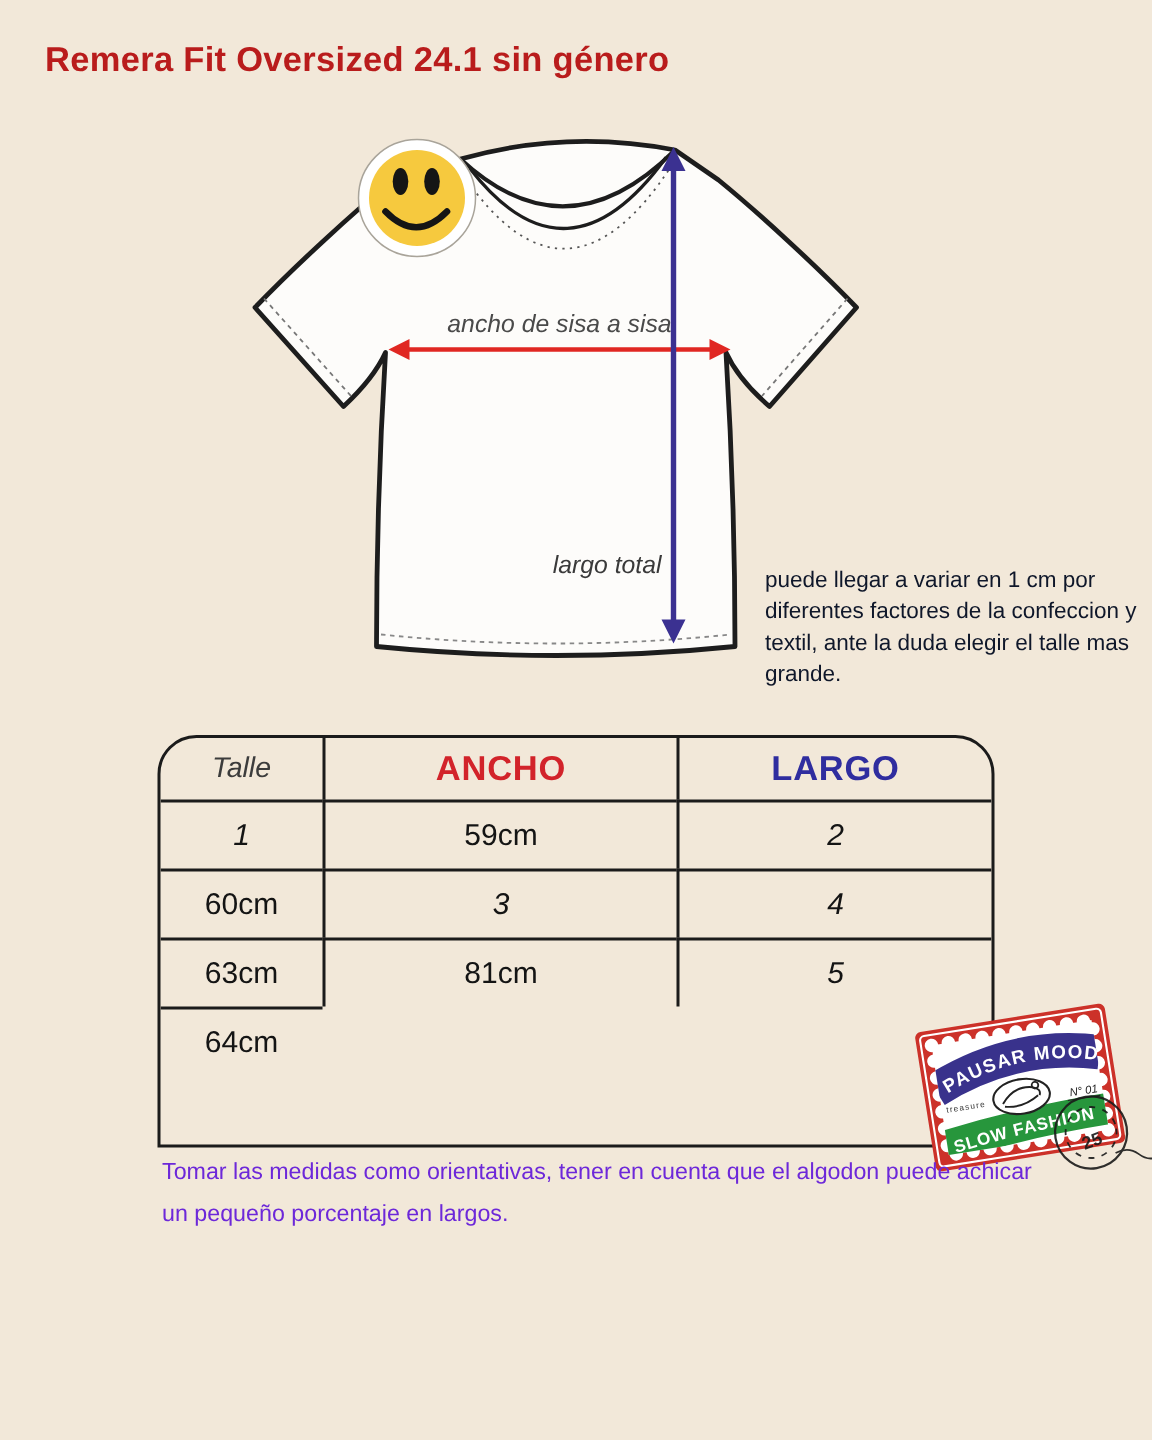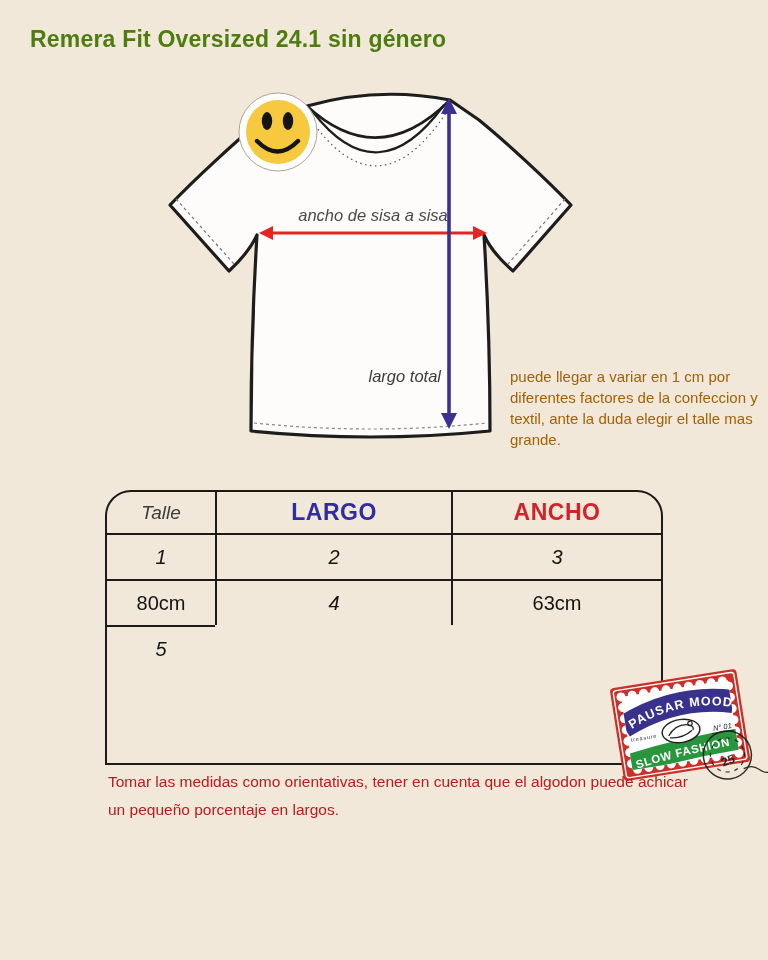--- a/index.html
+++ b/index.html
@@ -7,28 +7,28 @@
   body {
     font-family:"Liberation Sans", sans-serif;
     background:#f2e8d9;
     position:relative;
     overflow:hidden;
   }
   .page { position:absolute; inset:0; width:768px; height:960px; background:#f2e8d9; }
 
   .title {
     position:absolute; left:30px; top:26px;
-    font-size:23px; font-weight:bold; color:#4d7c0f; letter-spacing:.2px;
+    font-size:23px; font-weight:bold; color:#b91c1c; letter-spacing:.2px;
   }
 
   .diagram-svg { position:absolute; left:140px; top:70px; width:460px; height:400px; }
 
   .note-right {
-    position:absolute; left:510px; top:366px; width:250px;
-    font-size:15px; line-height:21px; color:#a16207;
+    position:absolute; left:510px; top:376px; width:250px;
+    font-size:15px; line-height:21px; color:#0f172a;
   }
 
   .size-table {
     position:absolute; left:105px; top:490px; width:558px;
     border:2px solid #1b1b1b;
     border-radius:26px 26px 0 0;
     overflow:hidden;
     display:grid;
     grid-template-columns:108px 236px 210px;
     grid-template-rows:41px repeat(5, 46px);
@@ -41,21 +41,21 @@
   }
   .cell:nth-child(3n+1) { border-left:none; }
   .cell:nth-child(-n+3) { border-top:none; }
   .hdr-talle { font-style:italic; font-size:19px; color:#3c3c3c; }
   .hdr-ancho { font-weight:bold; font-size:23px; color:#d2232a; letter-spacing:.5px; }
   .hdr-largo { font-weight:bold; font-size:23px; color:#2f2d9f; letter-spacing:.5px; }
   .talle-cell { font-style:italic; }
 
   .footer-note {
     position:absolute; left:108px; top:768px; width:600px;
-    font-size:15.5px; line-height:28px; color:#b91c1c;
+    font-size:15.5px; line-height:28px; color:#6d28d9;
   }
 
   .stamp-wrap {
     position:absolute; left:612px; top:670px; width:164px; height:132px;
     transform:rotate(-9deg);
   }
   .stamp-svg { width:164px; height:132px; display:block; }
 </style>
 </head>
 <body>
@@ -111,34 +111,37 @@
       <ellipse cx="267" cy="121" rx="5.2" ry="9" fill="#151515"></ellipse>
       <ellipse cx="288" cy="121" rx="5.2" ry="9" fill="#151515"></ellipse>
       <path d="M 257 141 Q 277.5 162 298 141" fill="none" stroke="#151515" stroke-width="4.4" stroke-linecap="round"></path>
     </g>
   </svg>
 
   <p class="note-right">puede llegar a variar en 1 cm por diferentes factores de la confeccion y textil, ante la duda elegir el talle mas grande.</p>
 
   <div class="size-table">
     <div class="cell hdr-talle">Talle</div>
+    <div class="cell hdr-ancho">ANCHO</div>
     <div class="cell hdr-largo">LARGO</div>
-    <div class="cell hdr-ancho">ANCHO</div>
 
     <div class="cell talle-cell">1</div>
+    <div class="cell">59cm</div>
 
     <div class="cell talle-cell">2</div>
+    <div class="cell">60cm</div>
 
     <div class="cell talle-cell">3</div>
-    <div class="cell">80cm</div>
 
     <div class="cell talle-cell">4</div>
     <div class="cell">63cm</div>
+    <div class="cell">81cm</div>
 
     <div class="cell talle-cell">5</div>
+    <div class="cell">64cm</div>
   </div>
 
   <div class="stamp-wrap">
     <svg class="stamp-svg" viewBox="0 0 164 132">
       <g transform="translate(6,6)">
 
         <rect x="0" y="0" width="128" height="94" rx="4" fill="#cc3129"></rect>
         <rect x="3" y="3" width="122" height="88" rx="3" fill="none" stroke="#ffffff" stroke-width="1.4"></rect>
 
         <rect x="10" y="10" width="108" height="74" fill="#ffffff"></rect>

